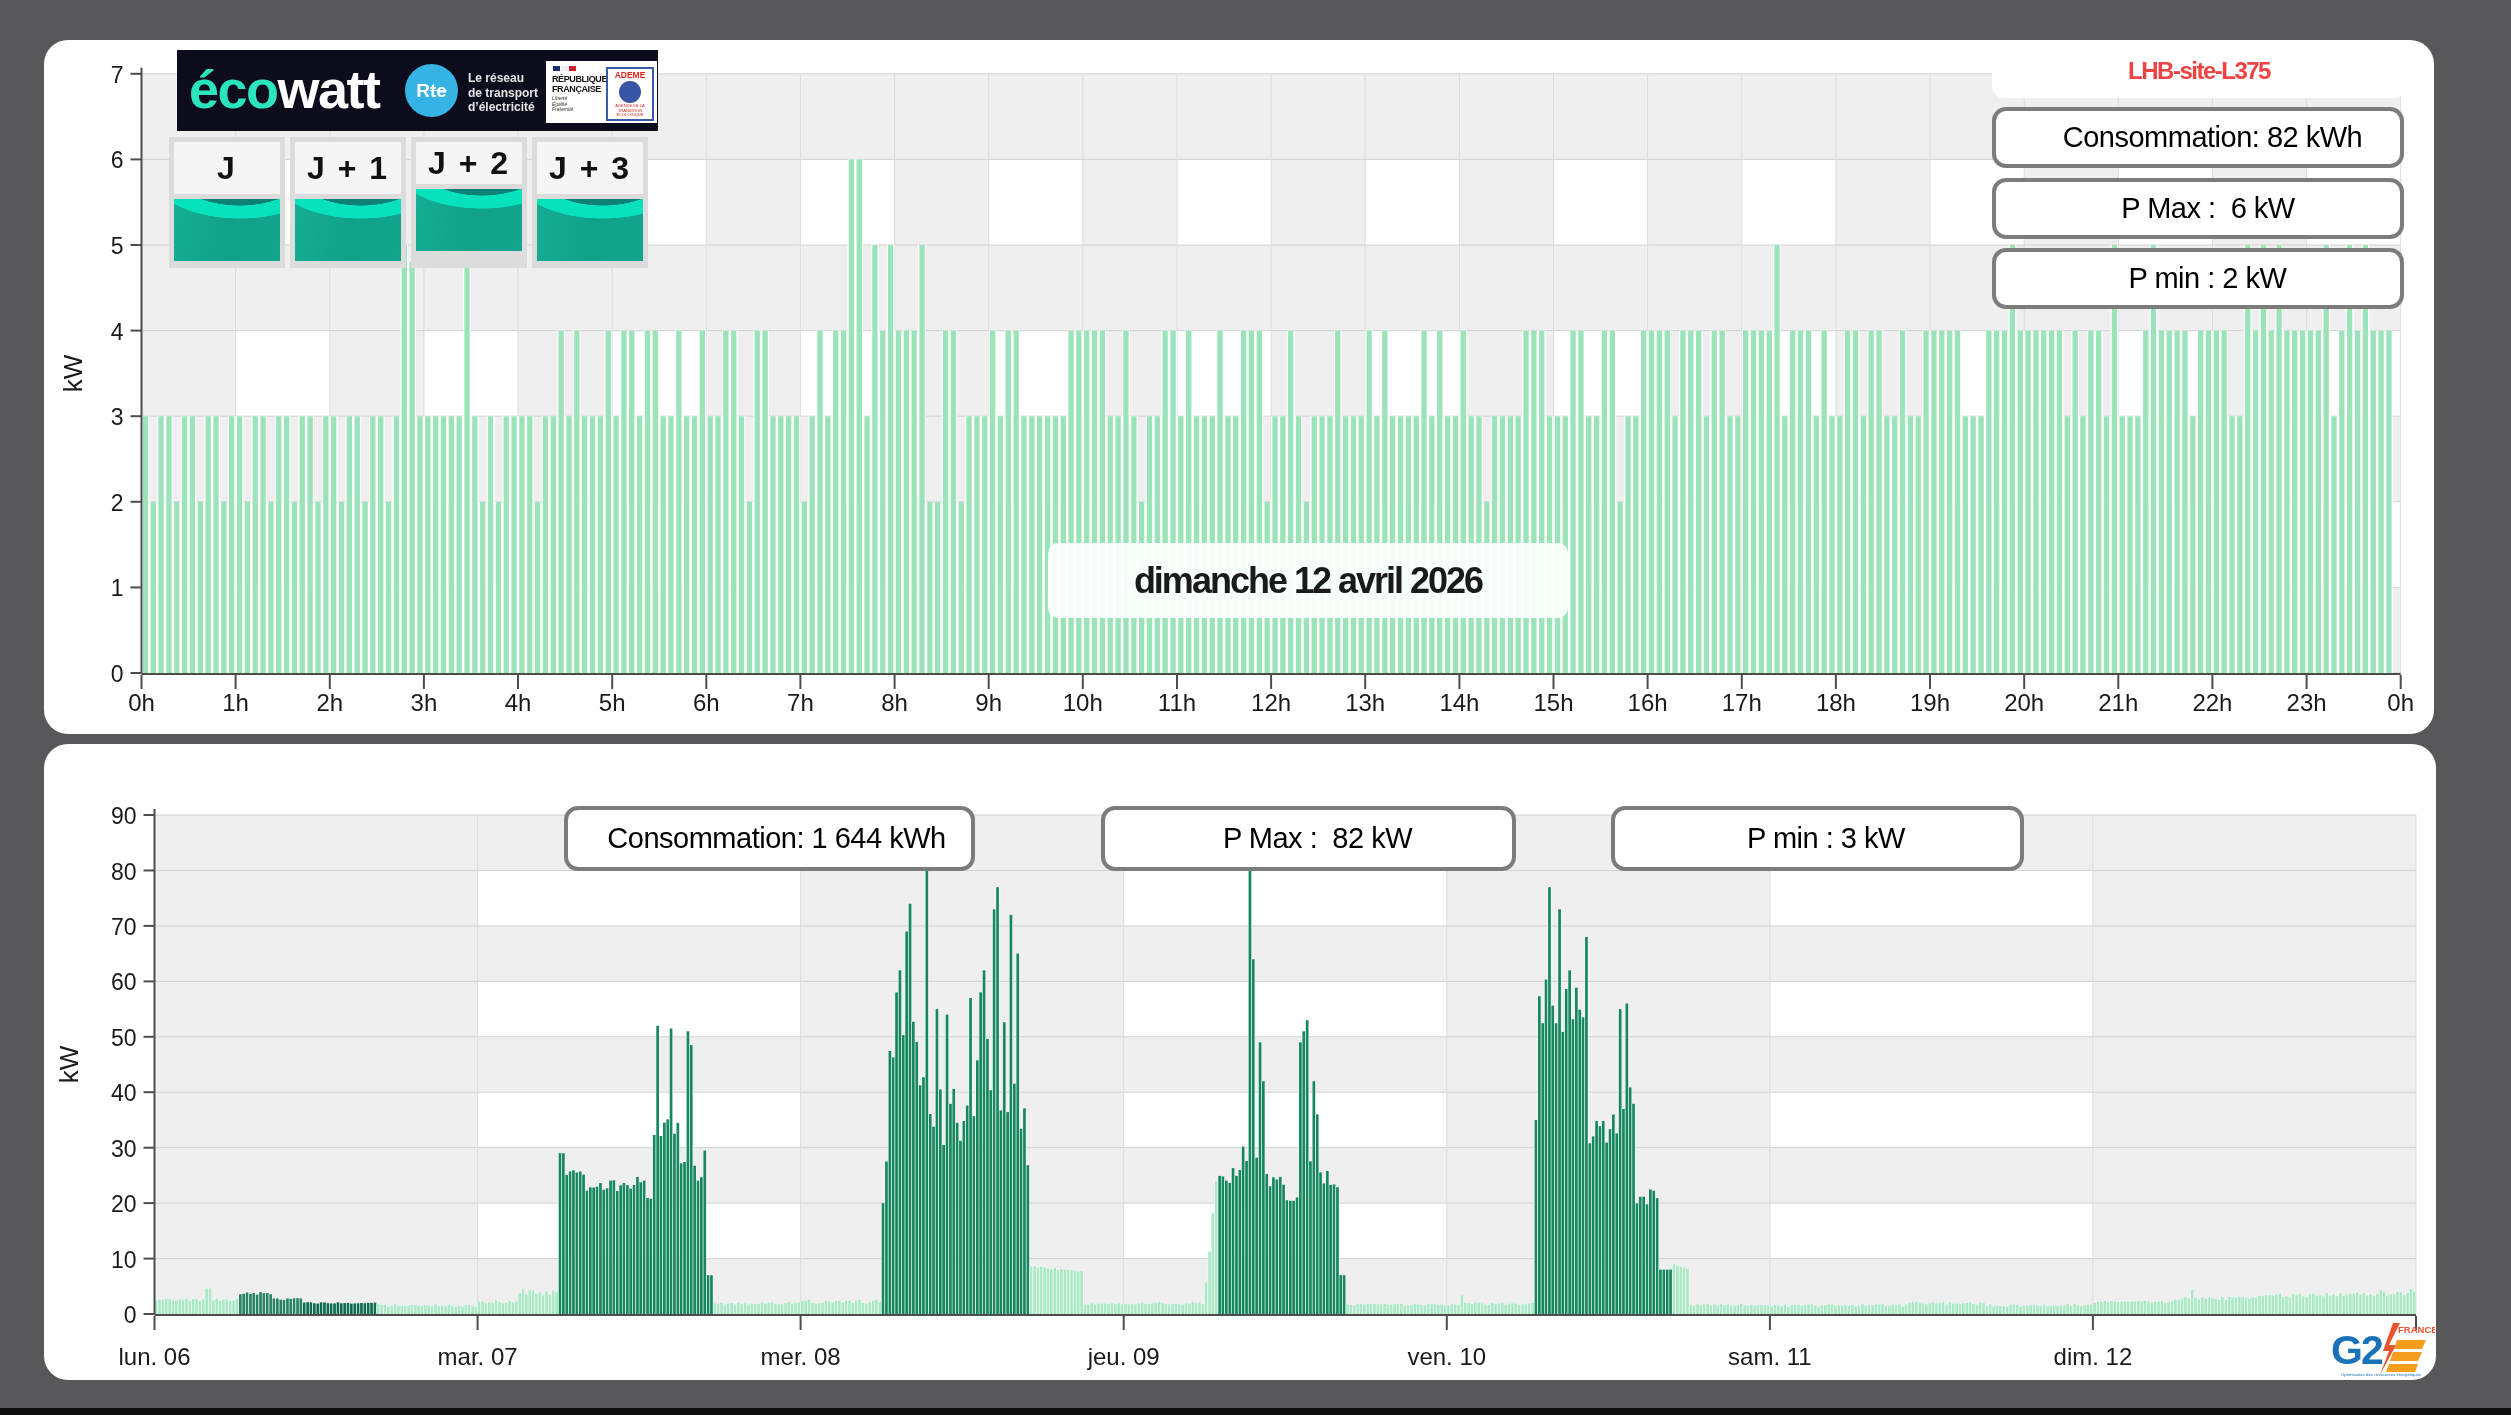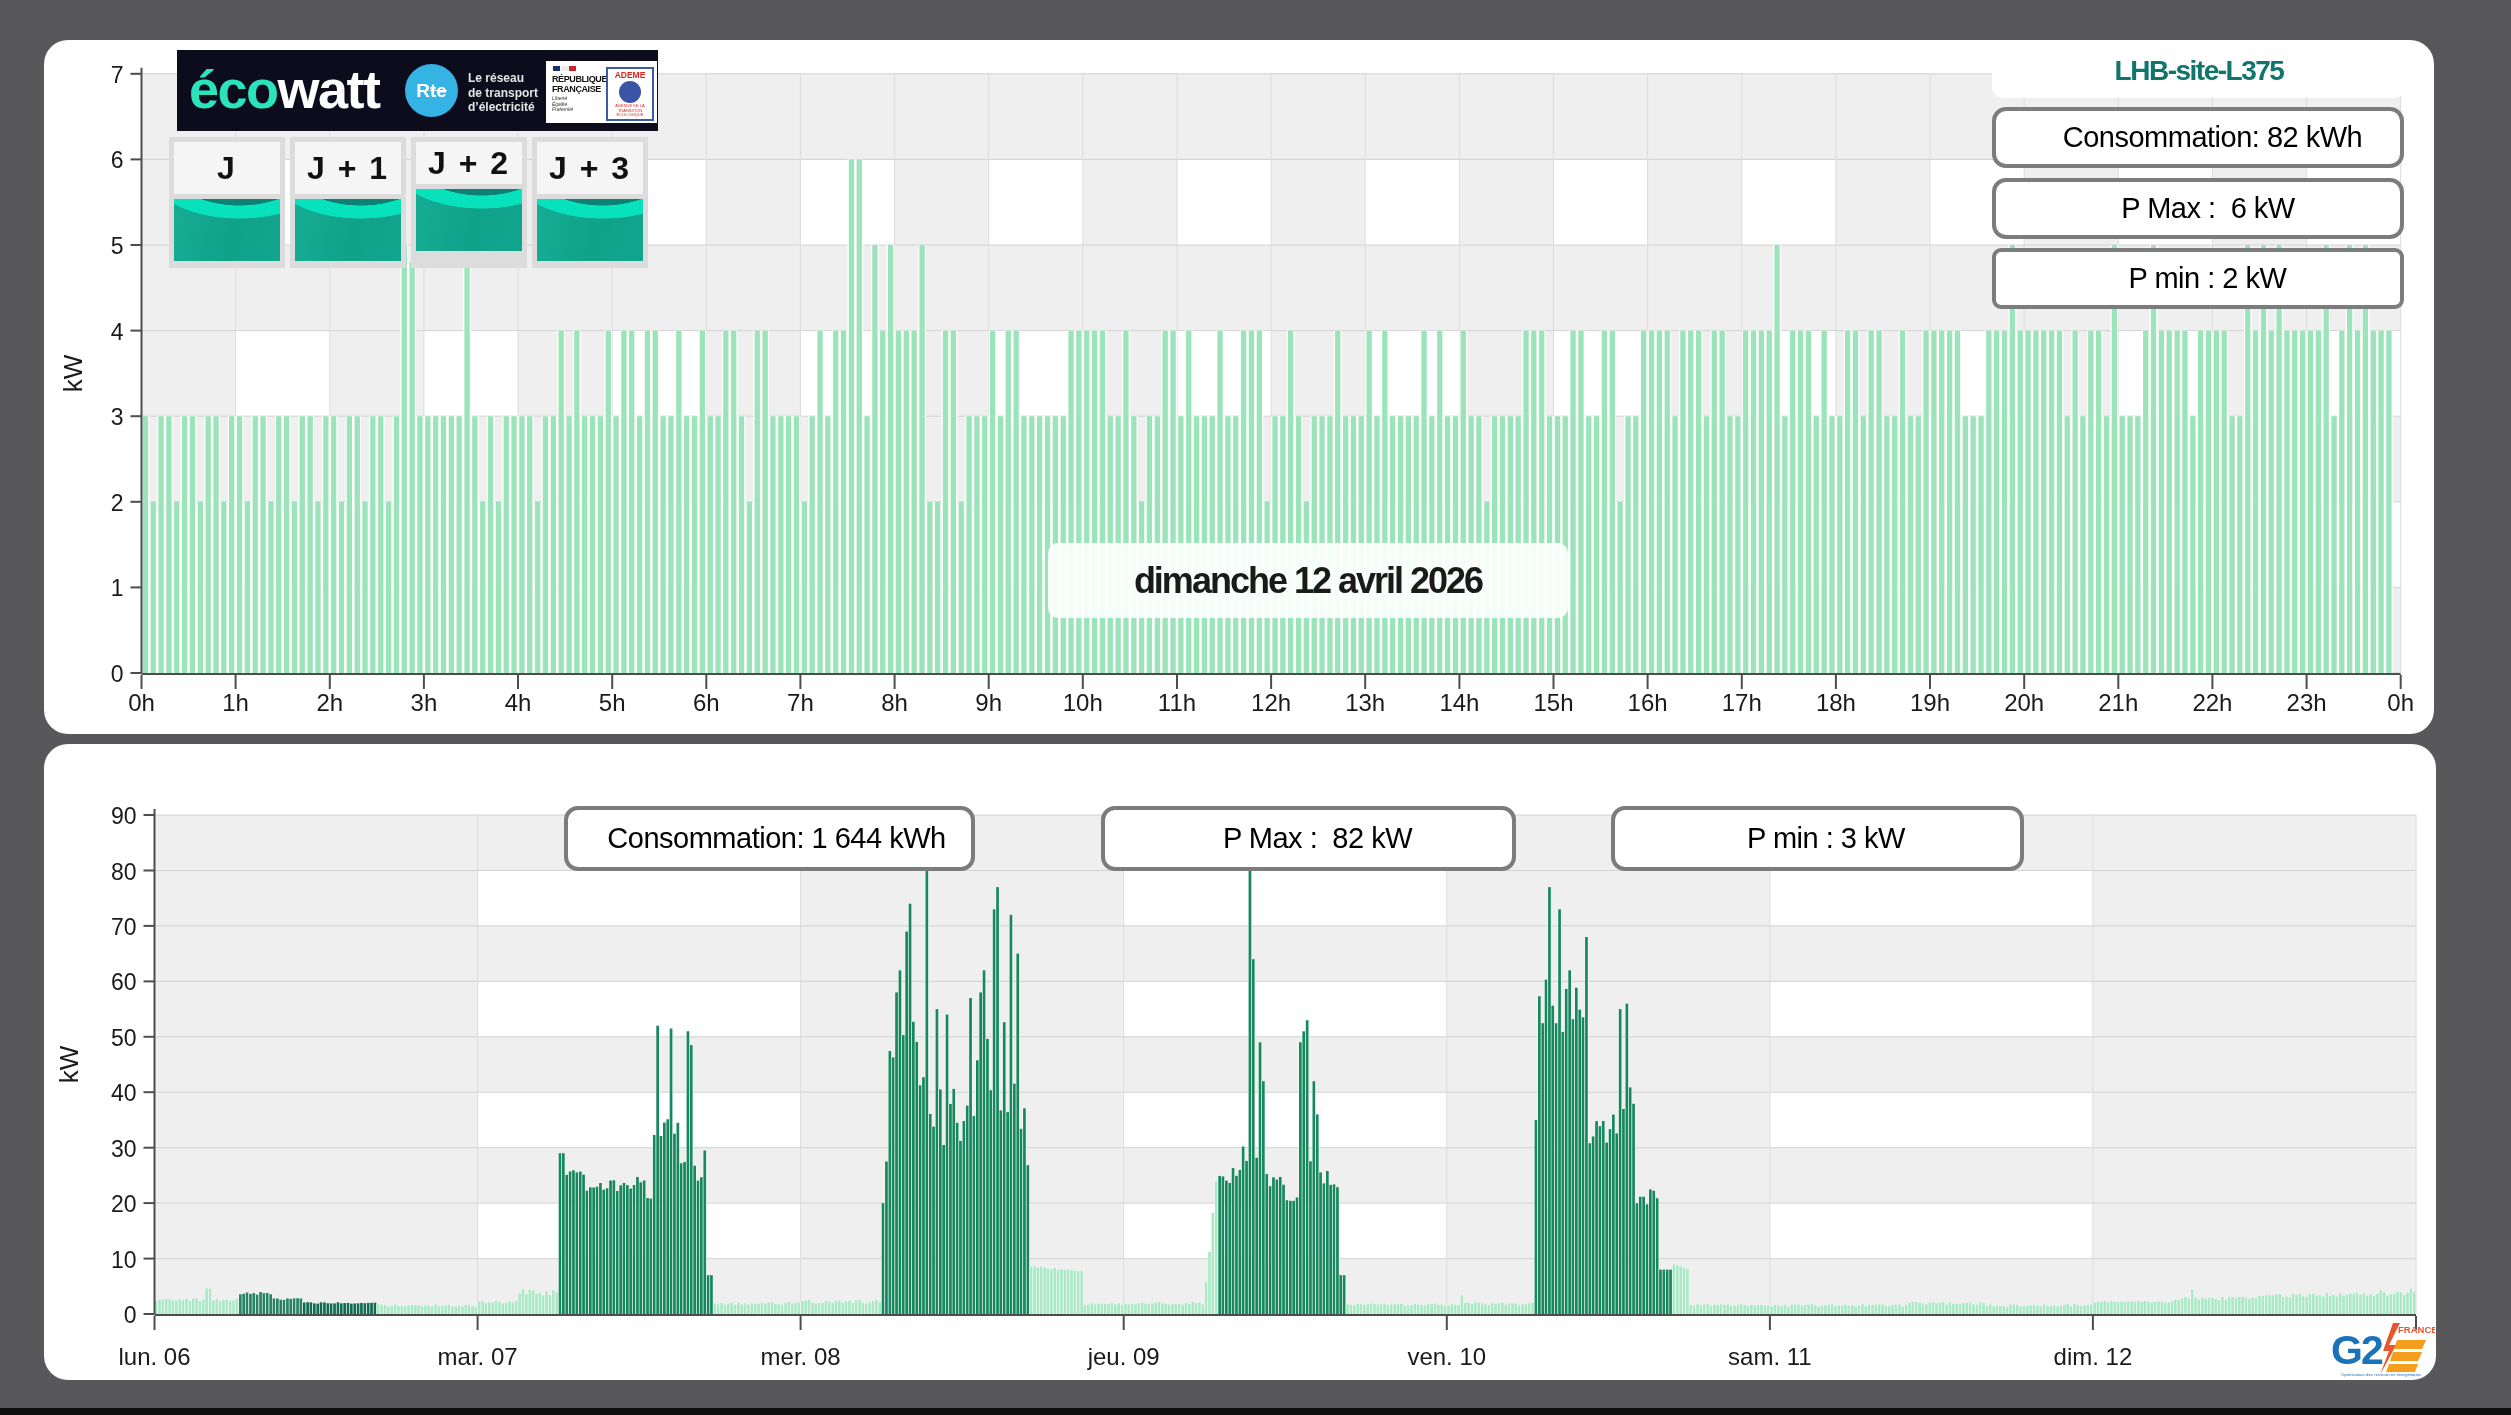--- a/index.html
+++ b/index.html
@@ -2161,24 +2161,24 @@
 </div>
 <div style="position:absolute;left:532px;top:137px;width:116px;height:131px;background:#dcdcdc;padding:5px;box-sizing:border-box;">
  <div style="height:52px;background:rgba(255,255,255,0.7);display:flex;align-items:center;justify-content:center;font-size:32px;font-weight:bold;color:#111;letter-spacing:2px;">J + 3</div>
  <div style="height:5px;"></div>
  <div style="height:62px;background:
    radial-gradient(ellipse 112% 100% at 62% -45%, #0d8173 0%, #0d8173 55%, #08e2bc 56%, #08e2bc 76%, rgba(0,0,0,0) 77%),
    linear-gradient(100deg, #16ad94 0%, #10a189 55%, #12a58e 100%);"></div>
 </div>
 <div style="position:absolute;left:0px;top:1408px;width:2511px;height:7px;background:#0e0e0e;"></div>
 
-<div style="position:absolute;left:1992px;top:44px;width:414px;height:54px;background:#fff;border-radius:12px;display:flex;align-items:center;justify-content:center;font-size:28px;letter-spacing:-1.5px;font-weight:bold;color:#0f766e;">LHB-site-L375</div>
+<div style="position:absolute;left:1992px;top:44px;width:414px;height:54px;background:#fff;border-radius:12px;display:flex;align-items:center;justify-content:center;font-size:24px;letter-spacing:-1.5px;font-weight:bold;color:#ef4444;">LHB-site-L375</div>
 <div style="position:absolute;left:1992px;top:107px;width:412px;height:61px;background:#fff;border:4px solid #7c7c7c;border-radius:14px;box-sizing:border-box;padding-left:29px;display:flex;align-items:center;justify-content:center;font-size:29px;letter-spacing:-0.5px;color:#000;">Consommation: 82 kWh</div>
 <div style="position:absolute;left:1992px;top:178px;width:412px;height:61px;background:#fff;border:4px solid #7c7c7c;border-radius:14px;box-sizing:border-box;padding-left:20px;display:flex;align-items:center;justify-content:center;font-size:29px;letter-spacing:-0.5px;color:#000;">P Max :&nbsp; 6 kW</div>
-<div style="position:absolute;left:1992px;top:248px;width:412px;height:61px;background:#fff;border:4px solid #7c7c7c;border-radius:9px;box-sizing:border-box;padding-left:19px;display:flex;align-items:center;justify-content:center;font-size:29px;letter-spacing:-0.5px;color:#000;">P min : 2 kW</div>
+<div style="position:absolute;left:1992px;top:248px;width:412px;height:61px;background:#fff;border:4px solid #7c7c7c;border-radius:14px;box-sizing:border-box;padding-left:19px;display:flex;align-items:center;justify-content:center;font-size:29px;letter-spacing:-0.5px;color:#000;">P min : 2 kW</div>
 
 <div style="position:absolute;left:1048px;top:543px;width:520px;height:75px;background:rgba(252,255,253,0.93);border-radius:10px;display:flex;align-items:center;justify-content:center;font-size:36px;letter-spacing:-2px;font-weight:bold;color:#1a1a1a;">dimanche 12 avril 2026</div>
 
 <div style="position:absolute;left:564px;top:806px;width:411px;height:65px;background:#fff;border:4px solid #7c7c7c;border-radius:14px;box-sizing:border-box;padding-left:14px;display:flex;align-items:center;justify-content:center;font-size:29px;letter-spacing:-0.5px;color:#000;">Consommation: 1 644 kWh</div>
 <div style="position:absolute;left:1101px;top:806px;width:415px;height:65px;background:#fff;border:4px solid #7c7c7c;border-radius:14px;box-sizing:border-box;padding-left:18px;display:flex;align-items:center;justify-content:center;font-size:29px;letter-spacing:-0.5px;color:#000;">P Max :&nbsp; 82 kW</div>
 <div style="position:absolute;left:1611px;top:806px;width:413px;height:65px;background:#fff;border:4px solid #7c7c7c;border-radius:14px;box-sizing:border-box;padding-left:17px;display:flex;align-items:center;justify-content:center;font-size:29px;letter-spacing:-0.5px;color:#000;">P min : 3 kW</div>
 
 <div style="position:absolute;left:2331px;top:1323px;width:104px;height:54px;">
  <svg width="104" height="54" viewBox="0 0 104 54">
   <text x="0" y="41" font-size="41" font-weight="bold" fill="#1a72b8" letter-spacing="-2">G2</text>

